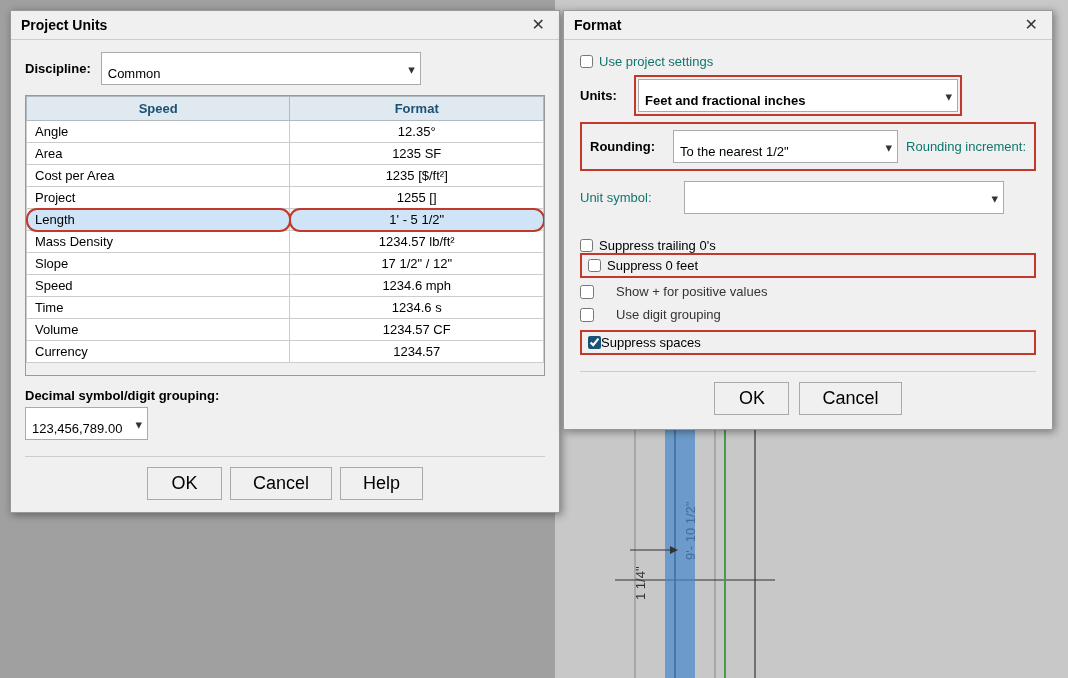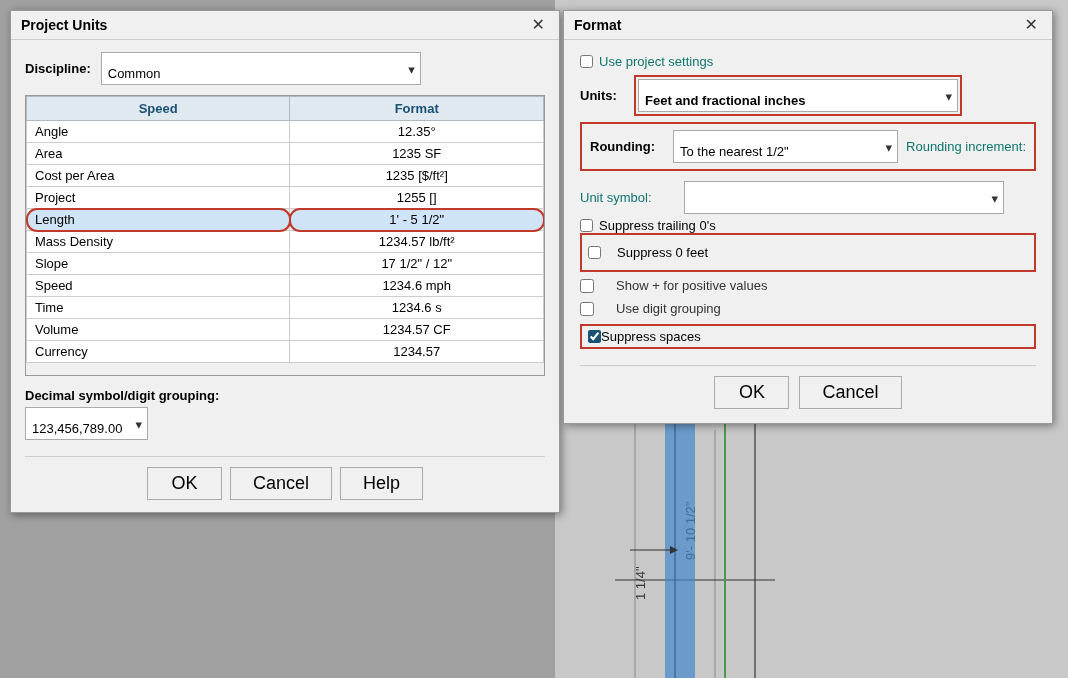--- a/index.html
+++ b/index.html
@@ -156,38 +156,38 @@
       margin-bottom: 10px;
       display: flex;
       align-items: center;
       gap: 8px;
       background: #f0f0f0;
     }
 
     .unit-symbol-row {
       display: flex;
       align-items: center;
-      margin-bottom: 4px;
+      margin-bottom: 24px;
       gap: 24px;
     }
     .unit-symbol-label { color: #555; min-width: 80px; }
 
     .rounding-increment-label { color: #555; }
 
     .suppress-trailing-row {
       display: flex; align-items: center; gap: 6px; 
     }
 
     .suppress-0-feet-box {
       border: 2px solid #c0392b;
-      padding: 10px 6px;
+      padding: 3px 6px;
       margin-bottom: 6px;
       display: flex;
       align-items: center;
-      gap: 16px;
+      gap: 6px;
       background: #f0f0f0;
     }
 
     .suppress-spaces-box {
       border: 2px solid #c0392b;
       padding: 3px 6px;
       display: flex;
       align-items: center;
       gap: 0;
       background: #f0f0f0;

